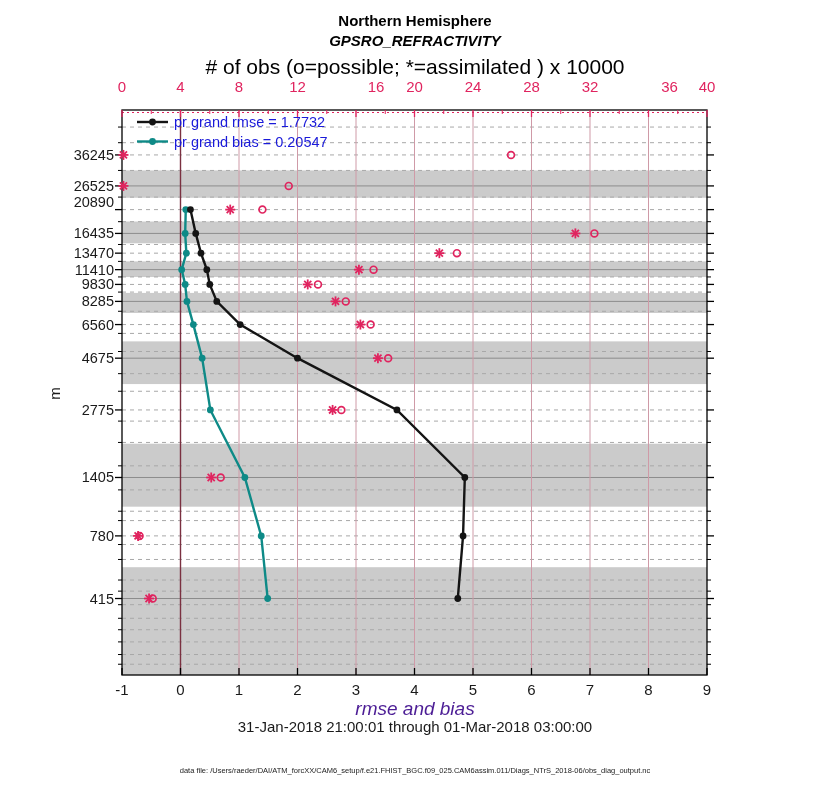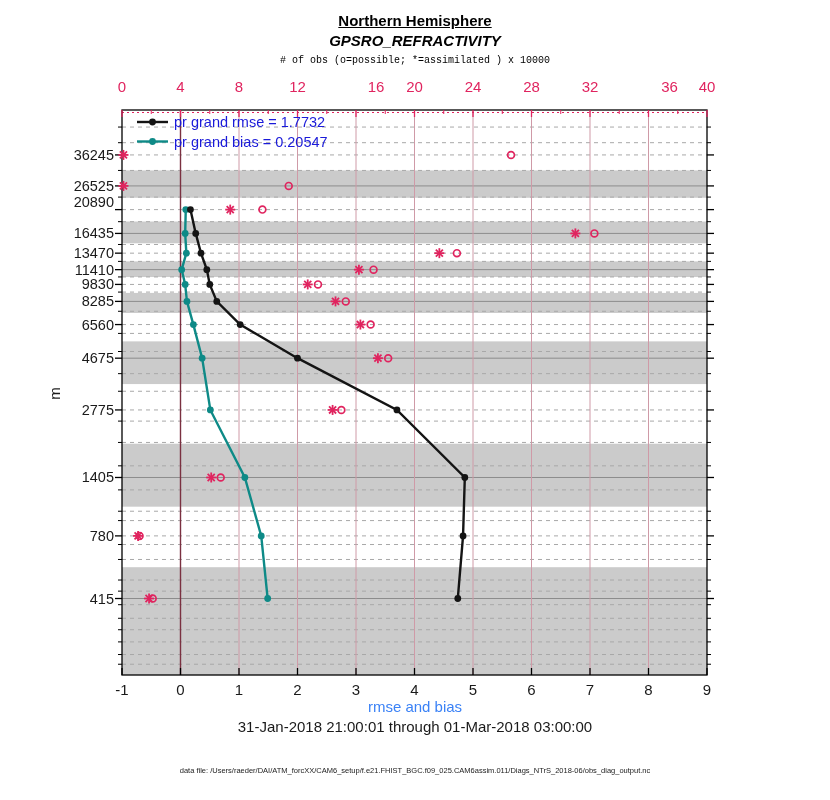--- a/index.html
+++ b/index.html
@@ -1,22 +1,22 @@
 <!DOCTYPE html>
 <html><head>
 <meta charset="utf-8">
 <style>
   html,body{margin:0;padding:0;background:#ffffff;}
   #canvas{position:relative;width:830px;height:800px;background:#ffffff;overflow:hidden;
           font-family:"Liberation Sans","DejaVu Sans",sans-serif;}
   #plot-svg{position:absolute;left:0;top:0;}
   .txt{position:absolute;white-space:nowrap;}
   .title-line{font-weight:bold;font-size:15px;color:#000;transform:translateX(-50%);}
-  .obs-label{font-size:10px;transform:translateX(-50%);font-family:Liberation Mono, monospace;}
-  .xlabel{font-size:15px;color:#3b82f6;transform:translateX(-50%);}
+  .obs-label{font-size:21px;transform:translateX(-50%);}
+  .xlabel{font-size:19px;color:#4c1d95;transform:translateX(-50%);font-style:italic;}
   .caption{font-size:15px;color:#1a1a1a;transform:translateX(-50%);}
   .footer{font-size:7.5px;color:#222;transform:translateX(-50%);}
   .ylabel{font-size:15px;color:#1a1a1a;transform:rotate(-90deg);}
   .tick-label-top{font-size:15px;transform:translateX(-50%);}
   .tick-label-bottom{font-size:15px;color:#1a1a1a;transform:translateX(-50%);}
   .tick-label-left{font-size:14.5px;color:#1a1a1a;text-align:right;width:74px;}
 </style>
 </head>
 <body>
 
@@ -329,21 +329,21 @@
       <circle cx="463.05499999999995" cy="535.8865464911244" r="3.4" fill="#141414"></circle>
       <circle cx="457.79" cy="598.5080491185704" r="3.4" fill="#141414"></circle>
       <line x1="137" y1="122" x2="168" y2="122" stroke="#141414" stroke-width="2.4"></line>
       <circle cx="152.5" cy="122" r="3.4" fill="#141414"></circle>
       <text x="174" y="127" fill="#1a1ad9" font-size="14.5px" font-family="&quot;Liberation Sans&quot;,&quot;DejaVu Sans&quot;,sans-serif">pr grand rmse = 1.7732</text>
       <line x1="137" y1="141.5" x2="168" y2="141.5" stroke="#0e8a87" stroke-width="2.4"></line>
       <circle cx="152.5" cy="141.5" r="3.4" fill="#0e8a87"></circle>
       <text x="174" y="146.5" fill="#1a1ad9" font-size="14.5px" font-family="&quot;Liberation Sans&quot;,&quot;DejaVu Sans&quot;,sans-serif">pr grand bias = 0.20547</text>
     </svg>
 
-  <div class="txt title-line" style="left:415px;top:12px;text-decoration:underline;">Northern Hemisphere</div>
+  <div class="txt title-line" style="left:415px;top:12px;">Northern Hemisphere</div>
   <div class="txt title-line" style="left:415px;top:32px;font-style:italic;">GPSRO_REFRACTIVITY</div>
   <div class="txt obs-label" style="left:415px;top:55px;"># of obs (o=possible; *=assimilated ) x 10000</div>
   <div class="txt ylabel" style="left:48px;top:385px;">m</div>
   <div class="txt xlabel" style="left:415px;top:698px;">rmse and bias</div>
   <div class="txt caption" style="left:415px;top:718px;">31-Jan-2018 21:00:01 through 01-Mar-2018 03:00:00</div>
   <div class="txt footer" style="left:415px;top:766px;">data file: /Users/raeder/DAI/ATM_forcXX/CAM6_setup/f.e21.FHIST_BGC.f09_025.CAM6assim.011/Diags_NTrS_2018-06/obs_diag_output.nc</div>
 <div class="txt tick-label-top" style="left:122px;top:78px;color:#e0245f;">0</div>
     <div class="txt tick-label-top" style="left:180.5px;top:78px;color:#e0245f;">4</div>
     <div class="txt tick-label-top" style="left:239px;top:78px;color:#e0245f;">8</div>
     <div class="txt tick-label-top" style="left:297.5px;top:78px;color:#e0245f;">12</div>

